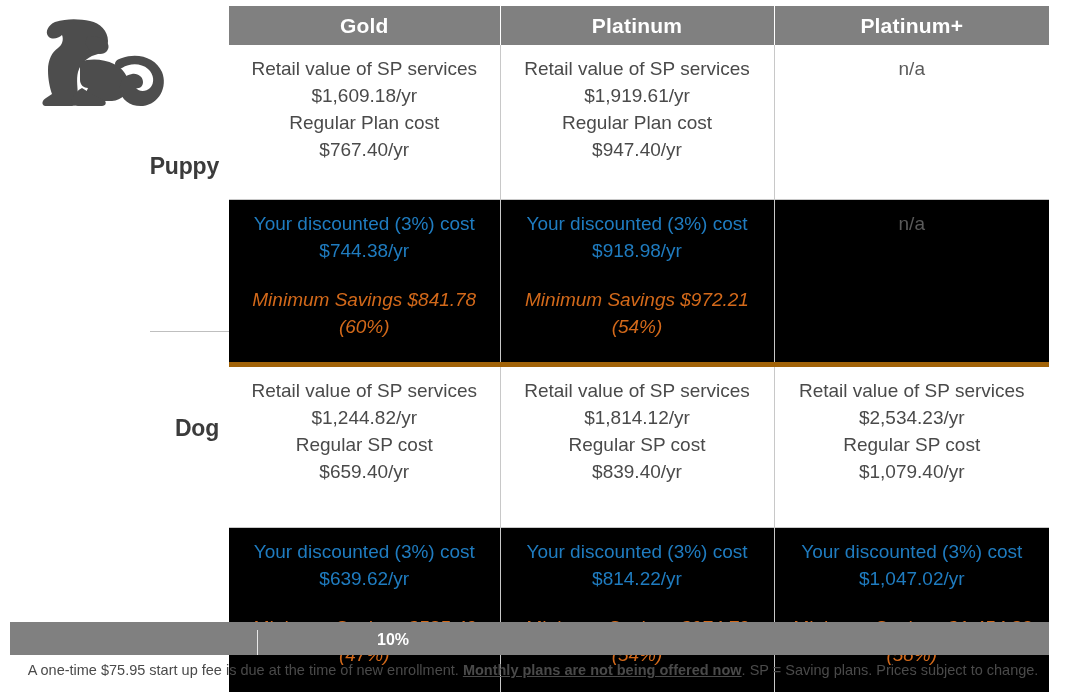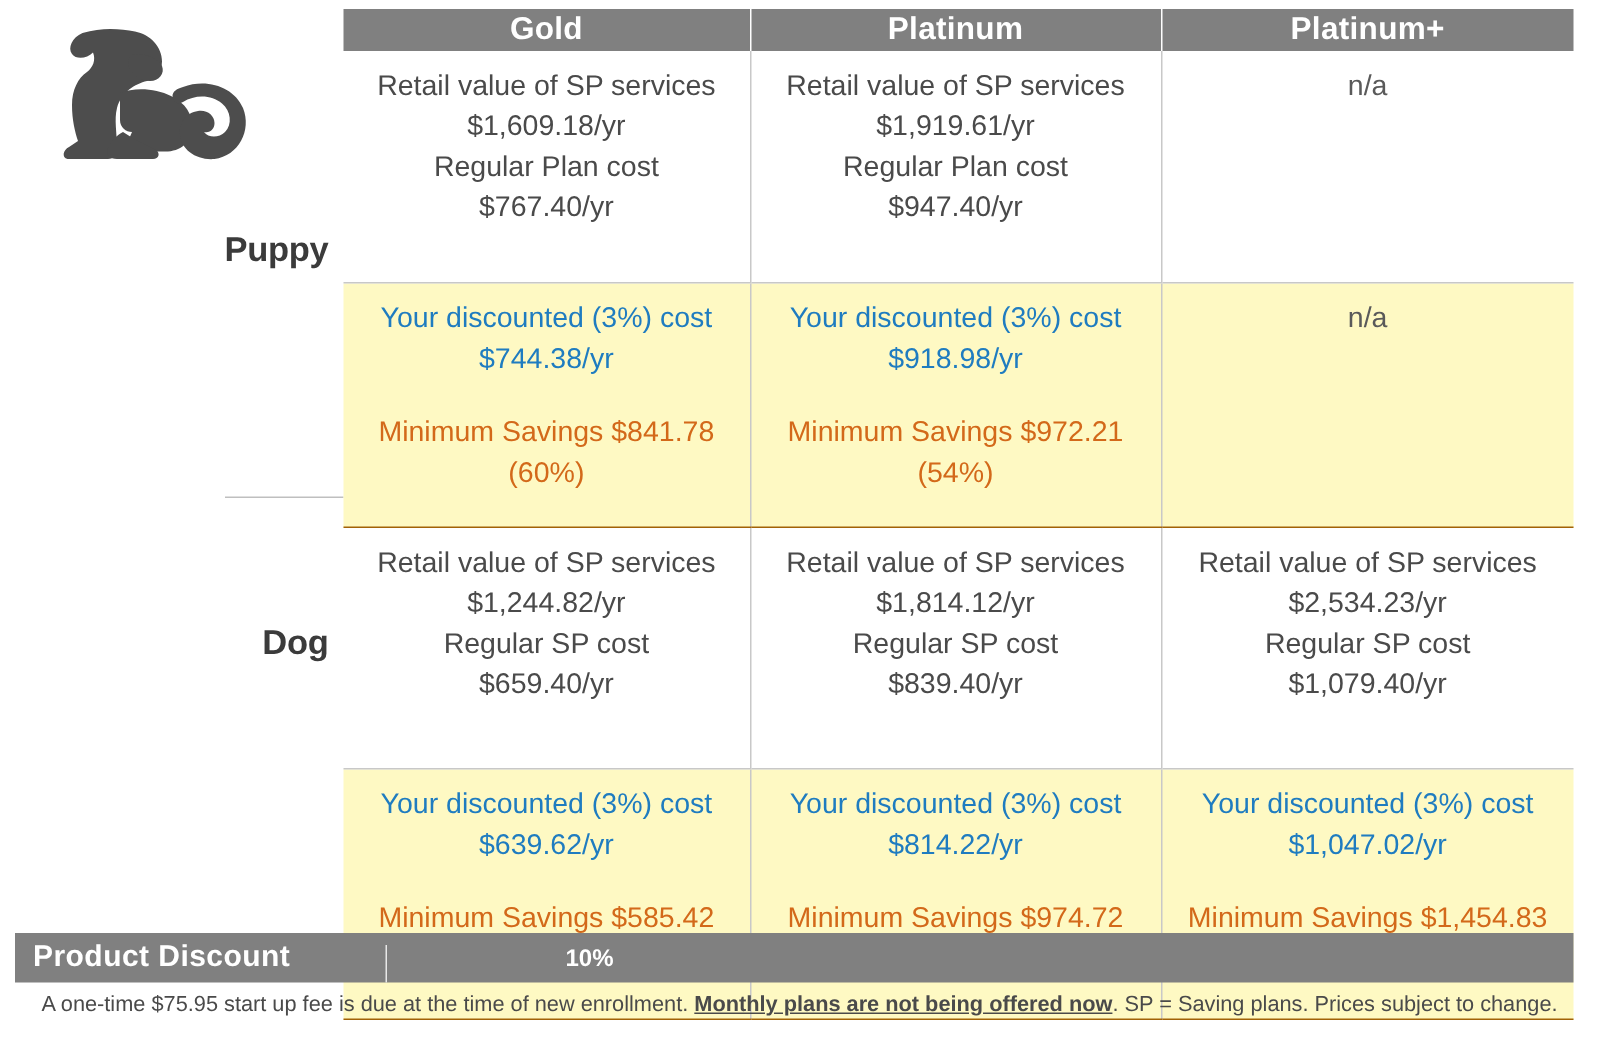--- a/index.html
+++ b/index.html
@@ -71,21 +71,21 @@
   }
   .table col.c-gold     { width: 271px; }
   .table col.c-plat     { width: 274px; }
   .table col.c-platplus { width: 275px; }
 
   .table th {
     background: #808080;
     color: #ffffff;
     font-size: 21px;
     font-weight: bold;
-    height: 28px;
+    height: 39px;
     padding: 0;
     text-align: center;
     border-right: 1px solid #ffffff;
     letter-spacing: 0.2px;
   }
   .table th:last-child { border-right: none; }
 
   .table td {
     vertical-align: top;
     text-align: center;
@@ -95,34 +95,35 @@
     color: #4a4a4a;
     border-right: 1px solid #c8c8c8;
     background: #ffffff;
   }
   .table td:last-child { border-right: none; }
 
   tr.retail td { height: 132px; }
   tr.retail.dog-retail td { height: 138px; }
 
   tr.discount td {
-    background: #fef9c3;
+    background: #000000;
     border-top: 1px solid #c8c8c8;
-    border-bottom: 1px solid #a16207;
+    border-bottom: 5px solid #a16207;
     height: 140px;
   }
   tr.discount.dog-discount td { height: 144px; }
 
   .cost-blue {
     color: #1f7cc0;
   }
   .savings-orange {
     color: #d3691a;
     display: block;
     margin-top: 22px;
+    font-style: italic;
   }
   .na {
     color: #5a5a5a;
   }
 
   
   .discount-bar {
     position: absolute;
     left: 10px;
     top: 622px;
@@ -295,21 +296,20 @@
           <span class="cost-blue">Your discounted (3%) cost</span><br>
           <span class="cost-blue">$1,047.02/yr</span>
           <span class="savings-orange">Minimum Savings $1,454.83</span>
           <span class="savings-orange" style="margin-top:0">(58%)</span>
         </td>
       </tr>
     </tbody>
   </table>
 
   <div class="discount-bar">
-    <div class="dlabel">Product Discount</div>
     <div class="dcell c1">10%</div>
   </div>
 
   <div class="footnote">
     <span>A one-time $75.95 start up fee is due at the time of new enrollment. </span><span class="strong-u">Monthly plans are not being offered now</span><span>. SP = Saving plans. Prices subject to change.</span>
   </div>
 
 </div>
 
 </body></html>

